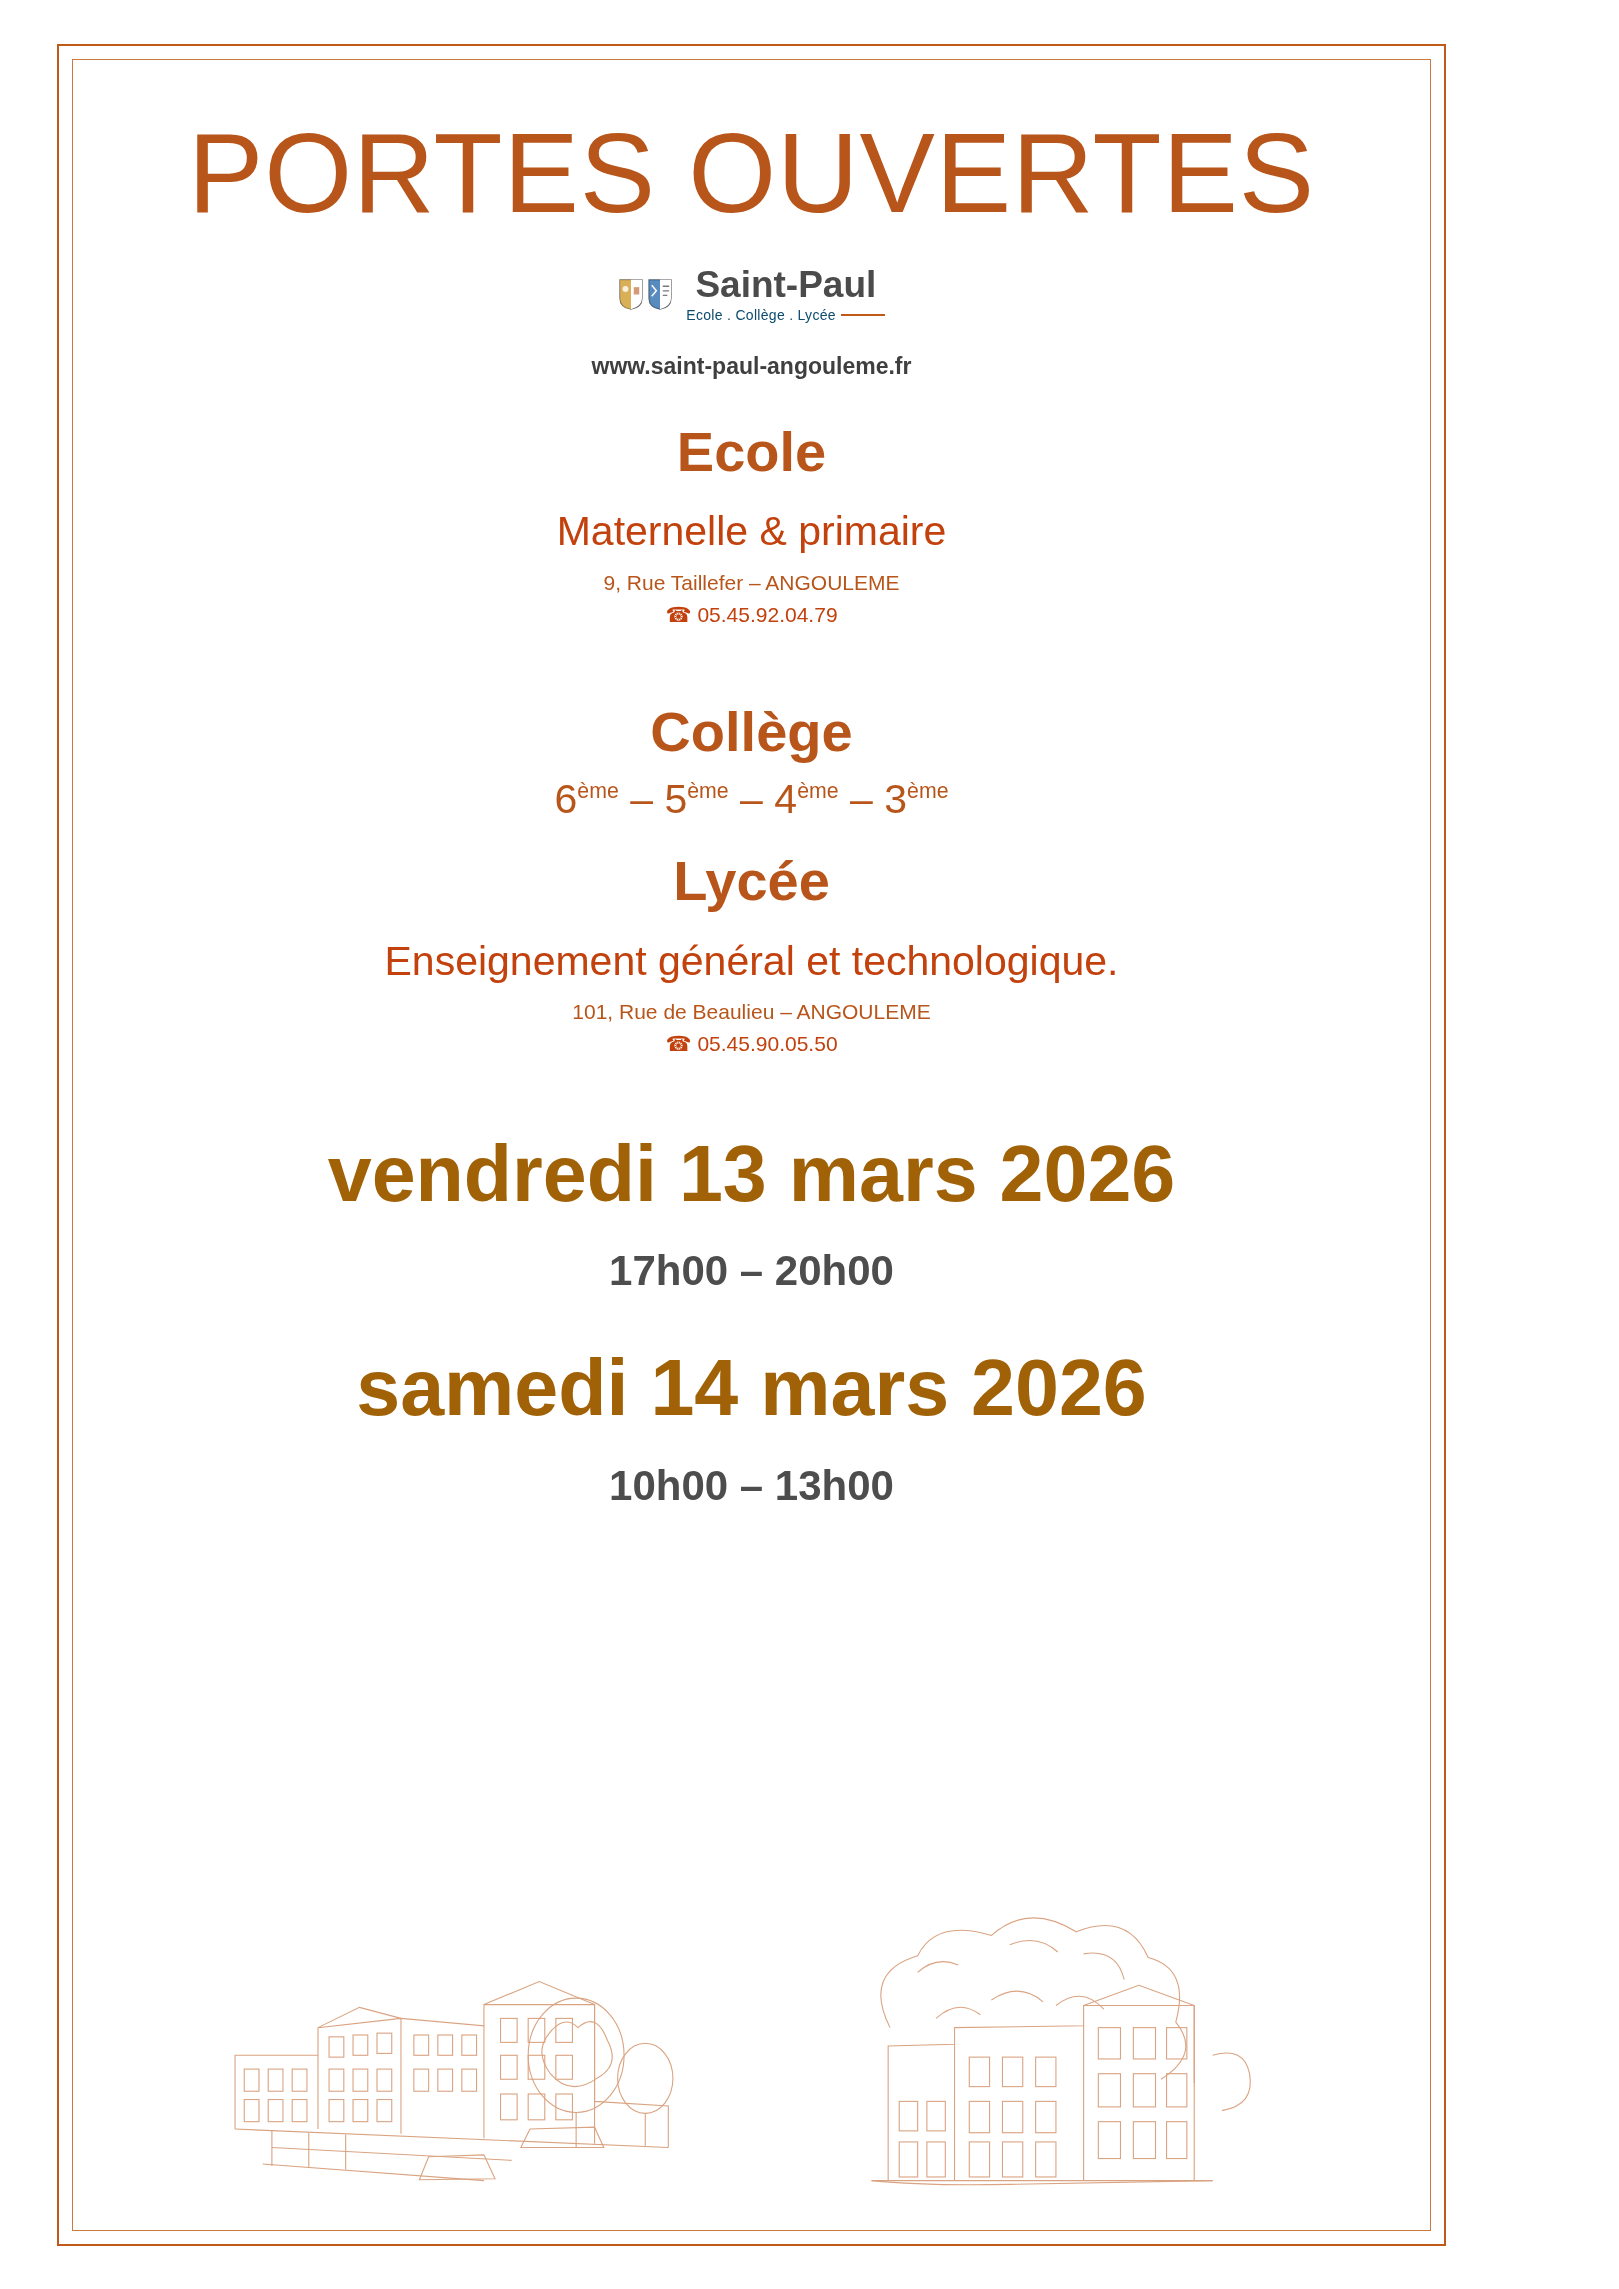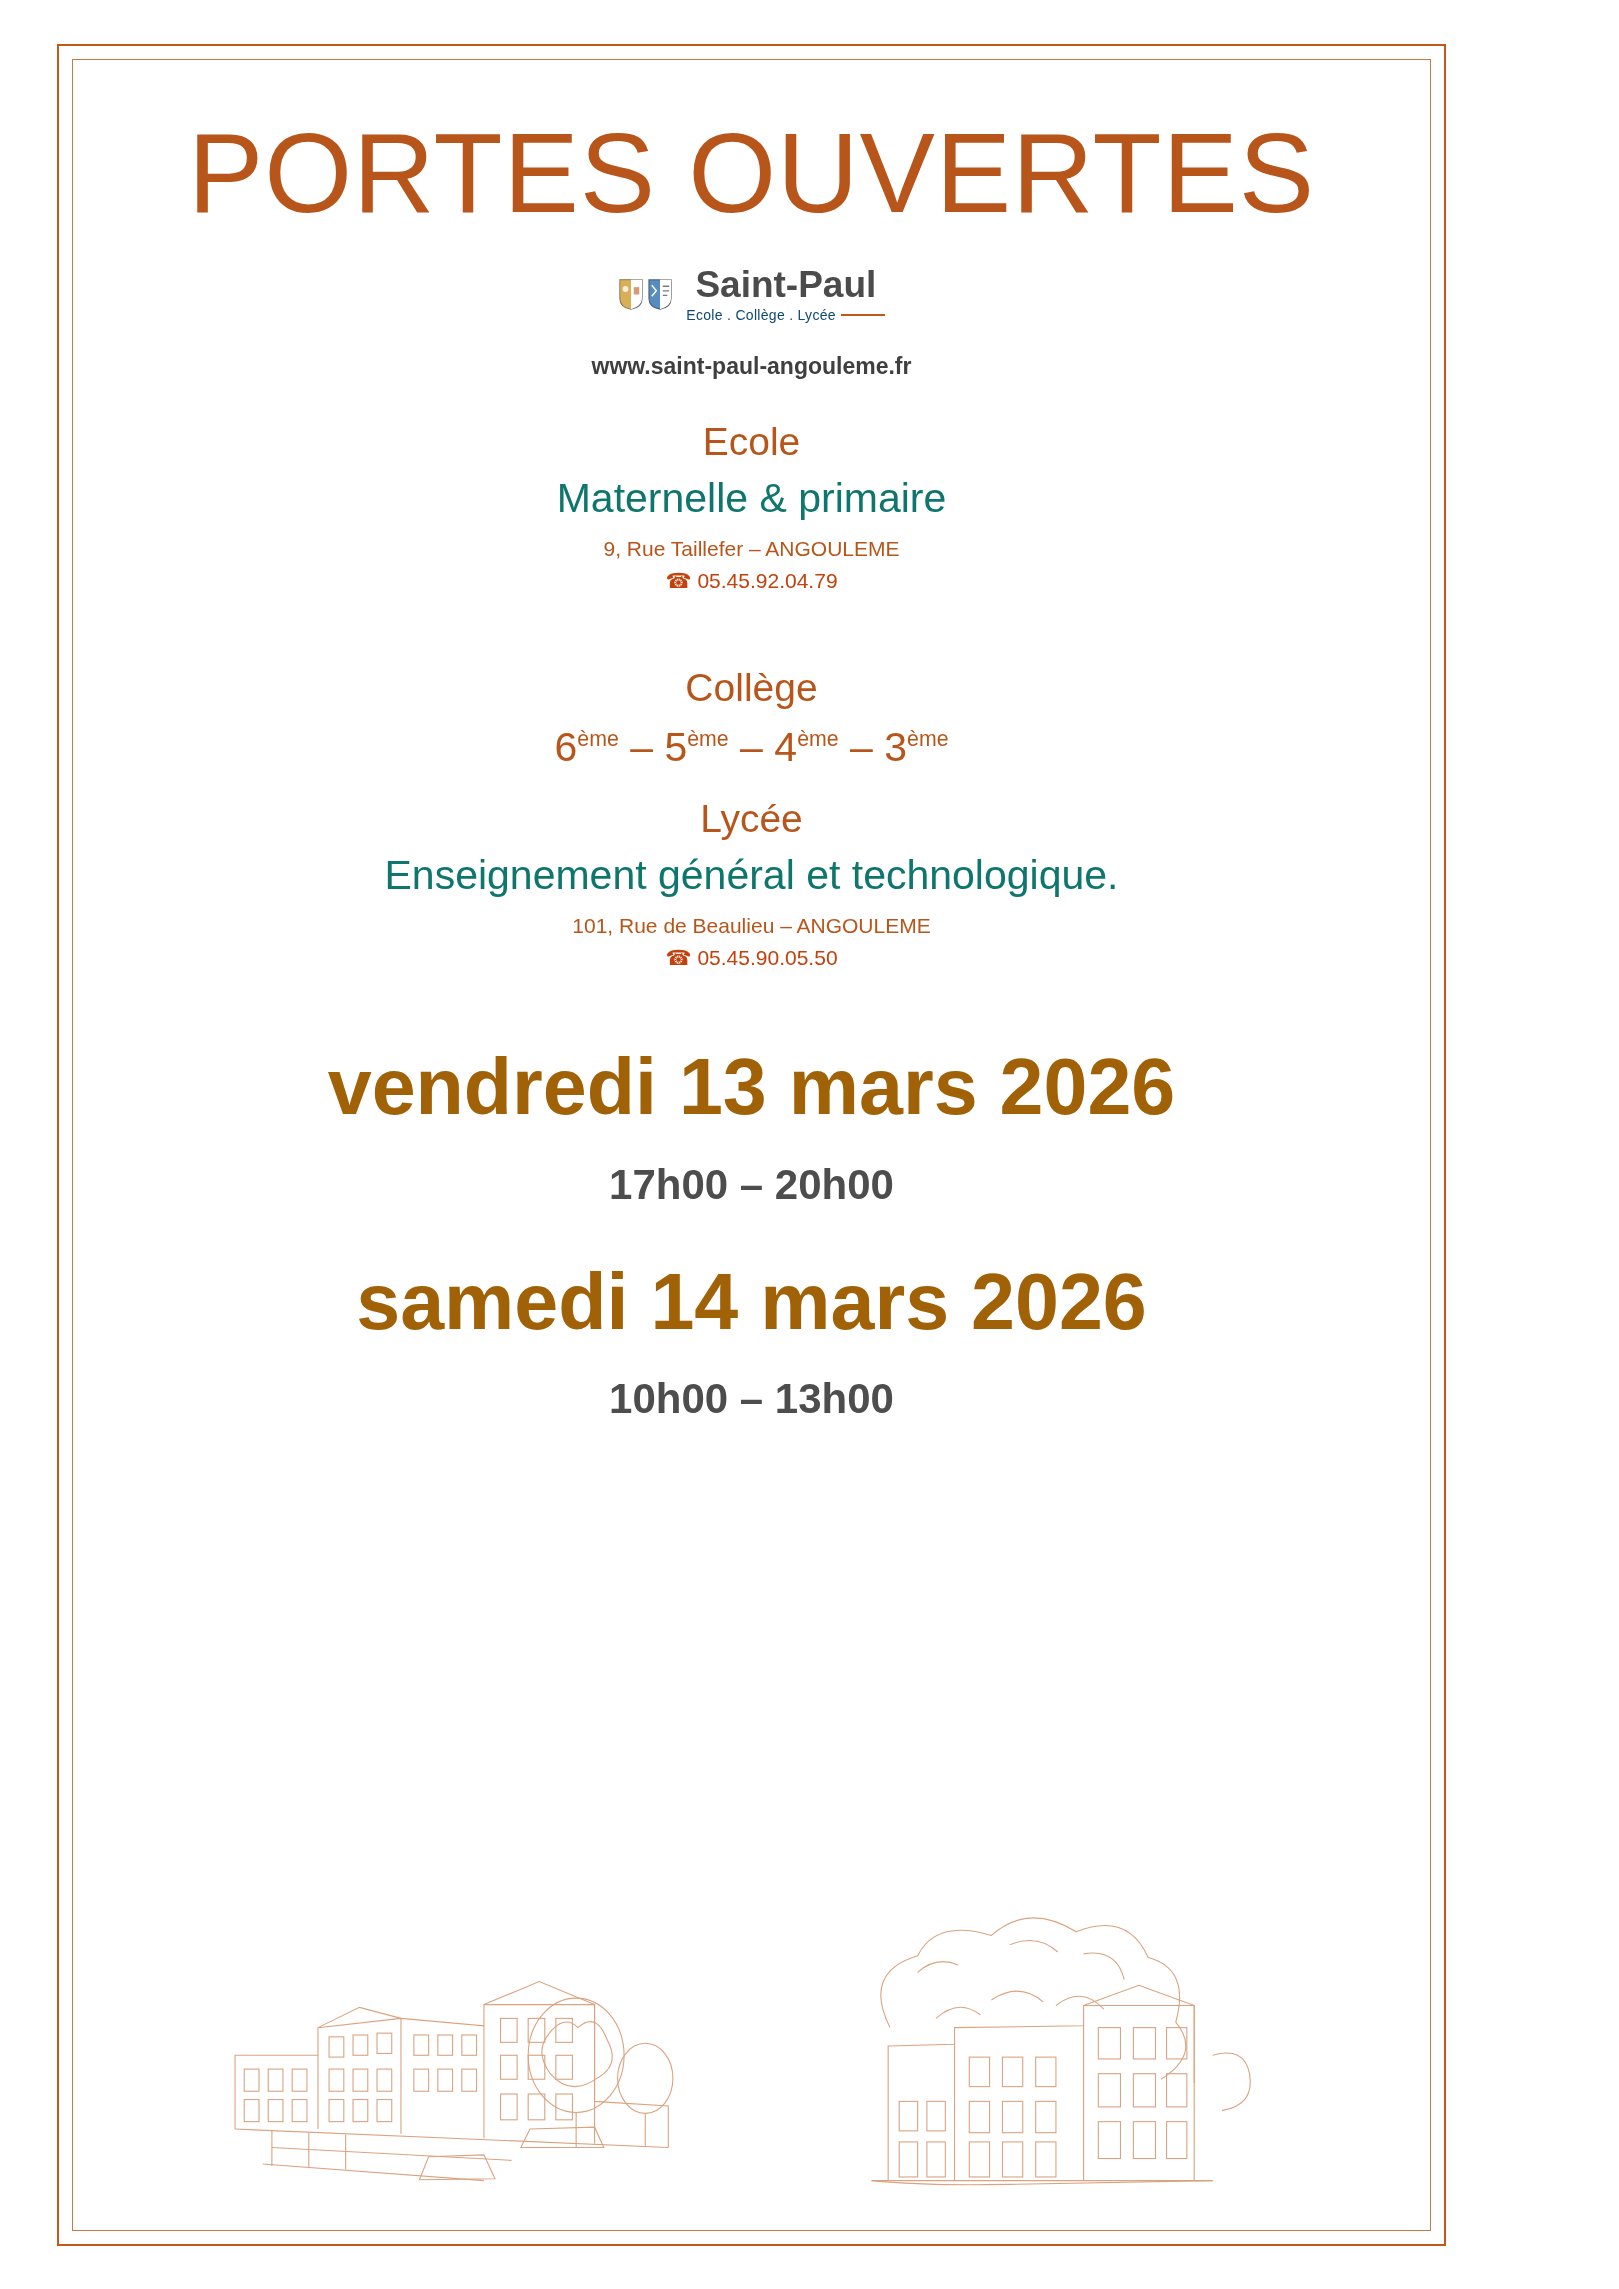--- a/index.html
+++ b/index.html
@@ -109,29 +109,29 @@
 
   .website {
     margin-top: 31px;
     font-size: 23px;
     font-weight: bold;
     color: #3f3f3f;
   }
 
   .section-head {
     color: #b8551a;
-    font-weight: normal;
-    font-size: 39px;
+    font-weight: bold;
+    font-size: 56px;
     margin-top: 41px;
     line-height: 1.1;
   }
   .section-sub {
-    color: #0f766e;
+    color: #c2410c;
     font-size: 41px;
-    margin-top: 11px;
+    margin-top: 26px;
     line-height: 1.15;
   }
   .address {
     color: #b8551a;
     font-size: 21px;
     margin-top: 13px;
     line-height: 1.35;
   }
   .phone {
     color: #c2410c;

